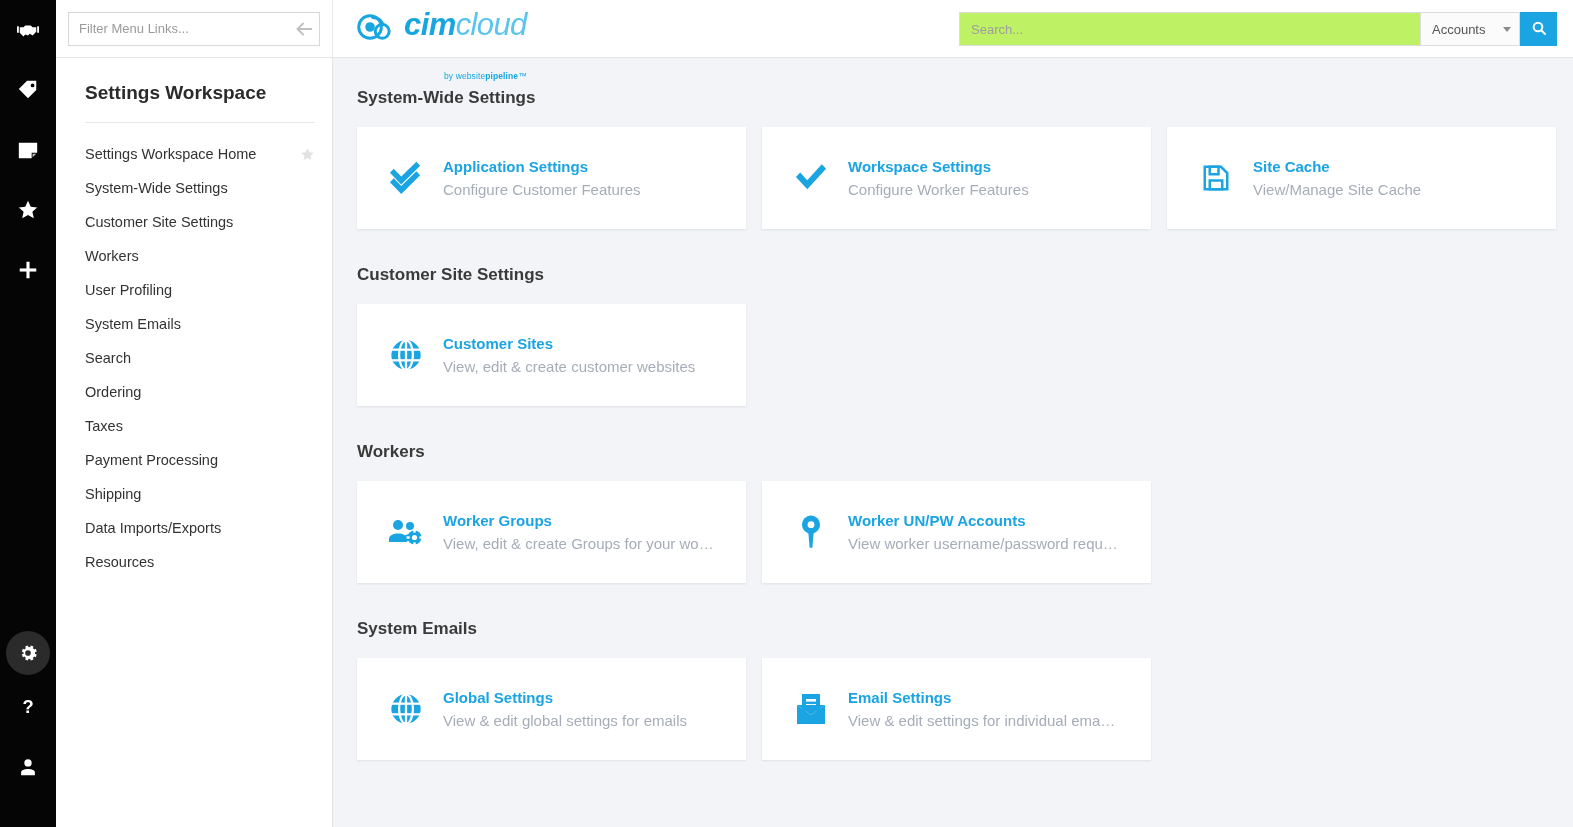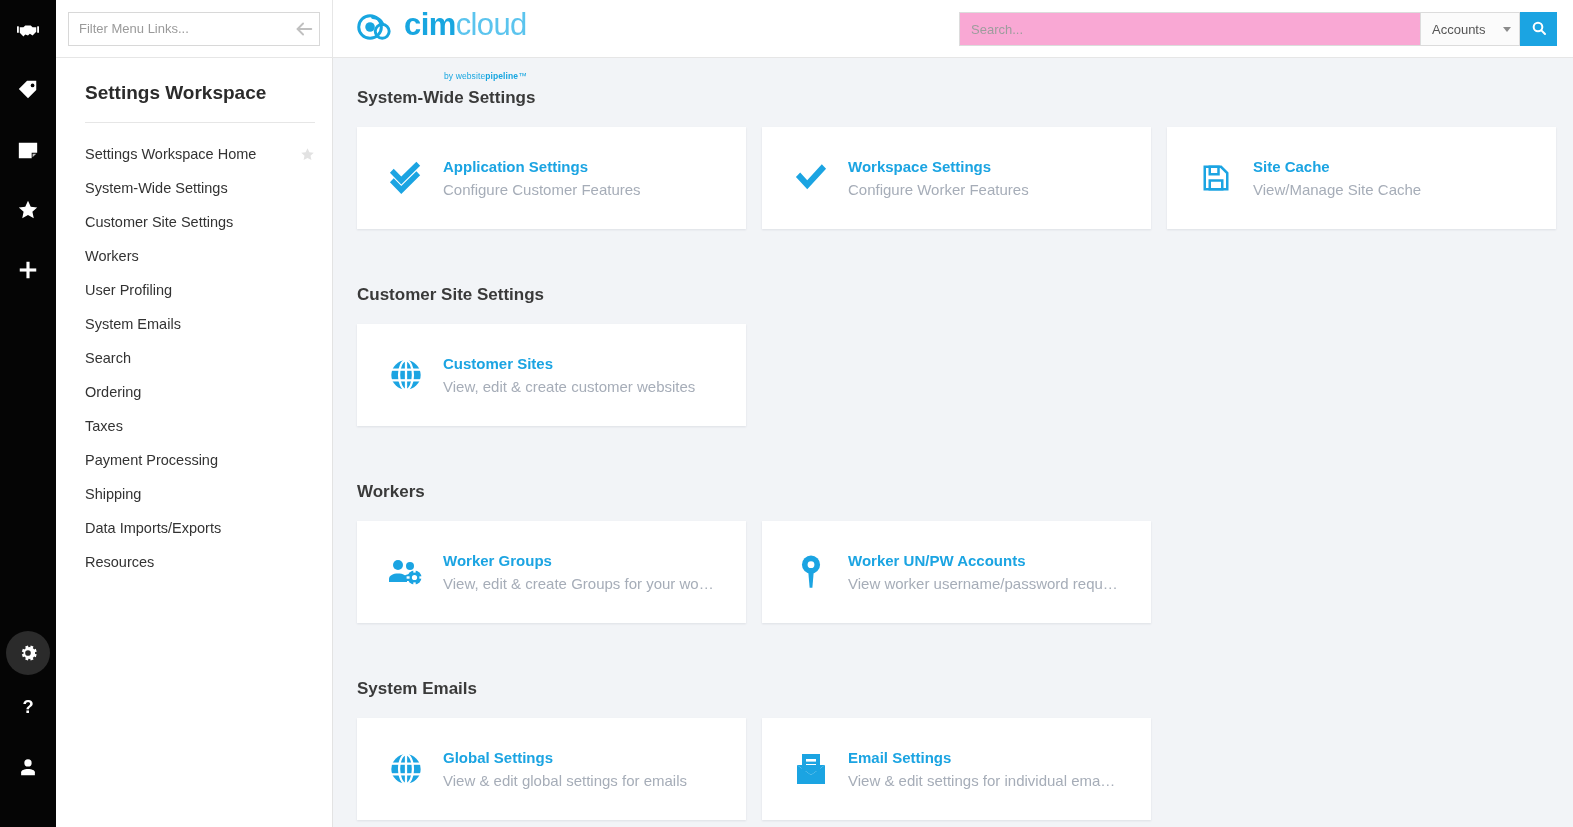--- a/index.html
+++ b/index.html
@@ -136,20 +136,21 @@
     padding-left: 24px;
     height: 58px;
     padding-top: 9px;
   }
   .brand-mark { margin-right: 7px; margin-top: 4px; }
   .brand-text { position: relative; line-height: 1; }
   .brand-word {
     font-size: 31px;
     letter-spacing: -0.6px;
     line-height: 1;
+    font-style: italic;
   }
   .brand-cim { color: #18a6e0; font-weight: bold; }
   .brand-cloud { color: #5bc4ee; font-weight: normal; }
   .brand-tag {
     position: absolute;
     right: 0;
     top: 31px;
     font-size: 8.5px;
     color: #18a6e0;
     letter-spacing: 0.1px;
@@ -163,21 +164,21 @@
     right: 16px;
     top: 12px;
     display: flex;
     height: 34px;
   }
   .search-input {
     width: 461px;
     height: 34px;
     border: 1px solid #dcdcdc;
     border-right: none;
-    background: #f9a8d4;
+    background: #bef264;
     font-size: 13px;
     color: #666;
     padding: 0 11px;
     font-family: "Liberation Sans", sans-serif;
     outline: none;
   }
   .search-input::placeholder { color: #9d9d9d; }
   .search-select {
     width: 100px;
     height: 34px;
@@ -219,21 +220,21 @@
   .section { margin-bottom: 0; }
   .section-title {
     font-size: 17px;
     font-weight: bold;
     color: #3a3a3a;
     margin-bottom: 19px;
   }
   .card-row {
     display: flex;
     gap: 16px;
-    margin-bottom: 56px;
+    margin-bottom: 36px;
   }
   .card {
     width: 389px;
     flex: 0 0 389px;
     height: 102px;
     background: #ffffff;
     box-shadow: 0 1px 2px rgba(20,30,60,0.09);
     display: flex;
     align-items: center;
     padding-left: 28px;

